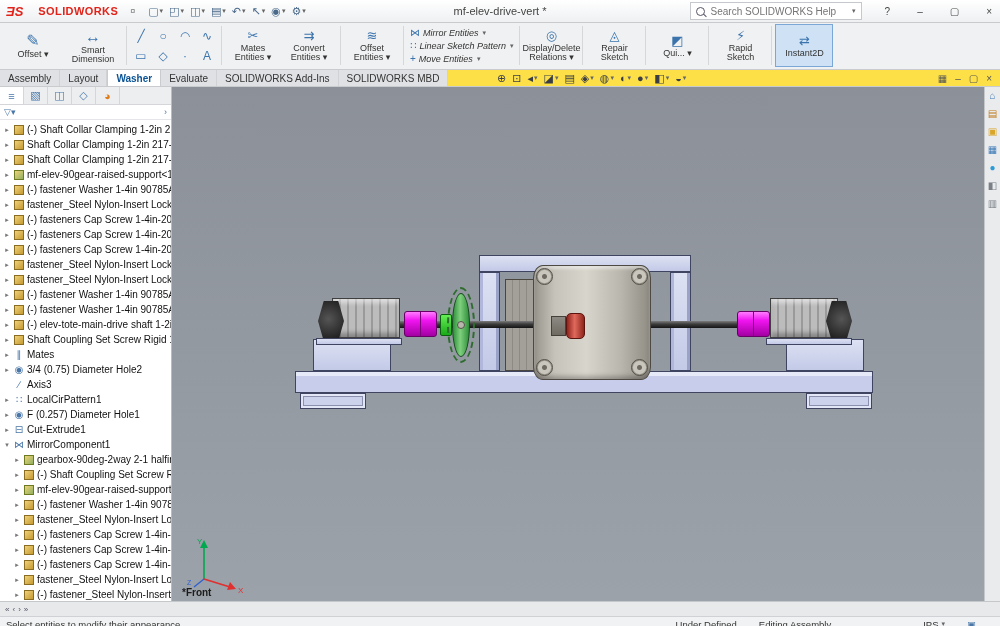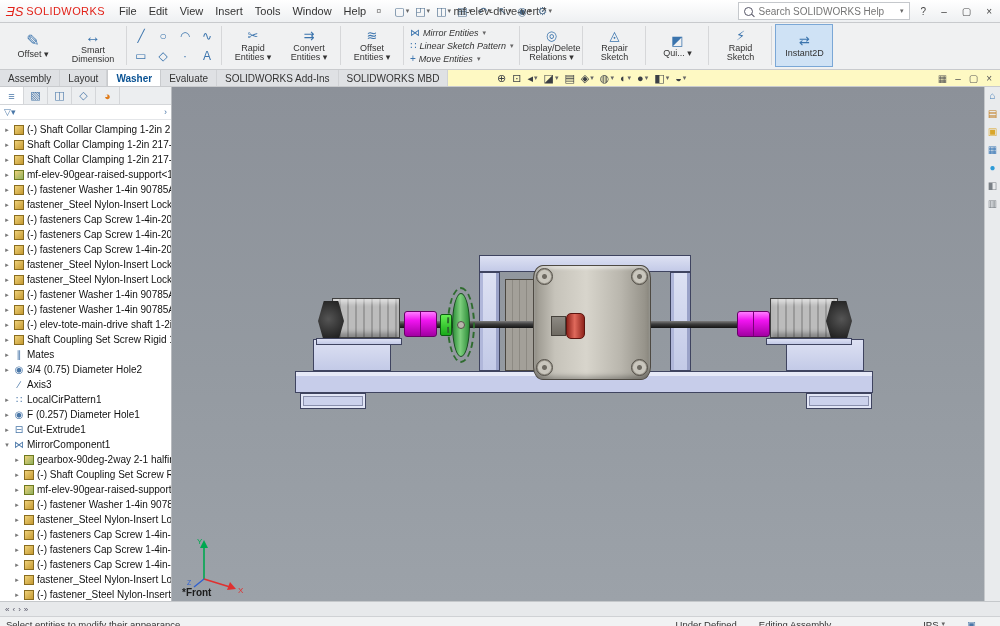--- a/index.html
+++ b/index.html
@@ -3,32 +3,32 @@
 <meta charset="utf-8">
 <style>
   html,body{margin:0;padding:0;width:1000px;height:626px;overflow:hidden;
     font-family:"Liberation Sans","DejaVu Sans",sans-serif;font-size:11px;cursor:default;
     -webkit-font-smoothing:antialiased;}
   .app{width:1000px;height:626px;display:flex;flex-direction:column;background:#f0f1f2;}
 
   
   .titlebar{height:22px;flex:none;display:flex;align-items:center;position:relative;
     background:linear-gradient(#ffffff,#eef0f2);border-bottom:1px solid #c8cacd;padding:0 4px;}
-  .logo{display:flex;align-items:center;gap:3px;color:#e2231a;font-weight:normal;margin:0 8px 0 2px;}
+  .logo{display:flex;align-items:center;gap:15px;color:#e2231a;font-weight:bold;margin:0 8px 0 2px;}
   .logo-ds{font-size:13px;font-style:italic;}
   .logo-text{font-size:11px;letter-spacing:.4px;}
   .menus{display:flex;}
   .menu-item{padding:0 6px;color:#333;}
   .pin{color:#777;font-size:9px;padding:0 4px;}
   .quick-tools{display:flex;align-items:center;margin-left:6px;color:#4a6a8a;}
   .qt{display:flex;align-items:center;padding:0 3px;}
   .qt .g{font-size:11px;}
   .caret{font-size:7px;color:#666;margin-left:1px;}
   .doc-title{position:absolute;left:50%;transform:translateX(-50%);color:#444;}
-  .tb-right{margin-left:auto;display:flex;align-items:center;gap:7px;}
+  .tb-right{margin-left:auto;display:flex;align-items:center;gap:19px;}
   .search-box{display:flex;align-items:center;gap:4px;background:#fff;border:1px solid #c5c8cc;
     height:16px;padding:0 5px;width:160px;}
   .mag{width:7px;height:7px;border:1px solid #556;border-radius:50%;position:relative;flex:none;}
   .mag::after{content:"";position:absolute;width:4px;height:1px;background:#556;
     transform:rotate(45deg);right:-3px;bottom:-1px;}
   .search-input{border:none;outline:none;flex:1;font-size:10px;font-family:inherit;background:transparent;color:#333;}
   .win-btn{color:#444;padding:0 4px;font-size:10px;}
 
   
   .ribbon{height:46px;flex:none;background:#f0f1f2;border-bottom:1px solid #c9cbce;}
@@ -43,21 +43,21 @@
   .rb-large .lbl,.rb-med .lbl{font-size:9px;line-height:9px;white-space:normal;}
   .rb-med.active{background:#cfe2f5;border:1px solid #7aa7d6;}
   .rb-grid{display:grid;grid-template-columns:repeat(4,22px);grid-auto-rows:20px;align-content:center;flex:none;}
   .rb-grid .cell{display:flex;align-items:center;justify-content:center;color:#3b74ad;font-size:12px;}
   .rb-stack{display:flex;flex-direction:column;justify-content:center;gap:1px;flex:none;}
   .rb-stack .row{display:flex;align-items:center;gap:3px;height:12px;padding:0 3px;font-size:9px;color:#333;}
   .rb-stack .g{color:#3b74ad;font-size:10px;}
   .rb-stack .lbl{white-space:nowrap;font-style:italic;}
 
   
-  .cmdtabs{height:16px;flex:none;background:#fef9c3;border-bottom:1px solid #c9cbce;
+  .cmdtabs{height:16px;flex:none;background:#fde047;border-bottom:1px solid #c9cbce;
     display:flex;align-items:flex-end;position:relative;font-size:10px;}
   .ctabs{display:flex;height:16px;align-items:flex-end;}
   .ctab{padding:1px 8px 1px;height:14px;display:flex;align-items:center;color:#333;
     border-right:1px solid #d0d2d5;background:#dfe1e4;}
   .ctab.active{background:#fff;color:#0b5394;font-weight:bold;border:1px solid #c9cbce;border-bottom:none;}
   .hud{position:absolute;left:497px;top:0;height:16px;display:flex;align-items:center;gap:6px;color:#3b3f45;}
   .hud-btn{display:flex;align-items:center;font-size:11px;}
   .docwin{position:absolute;right:8px;top:0;height:16px;display:flex;align-items:center;gap:8px;color:#555;font-size:10px;}
 
   
@@ -106,29 +106,20 @@
 </head>
 <body>
 
 <div class="app">
 
   <div class="titlebar">
     <div class="logo">
       <span class="logo-ds">ƎS</span>
       <span class="logo-text">SOLIDWORKS</span>
     </div>
-    <nav class="menus" id="menus">
-        <div class="menu-item">File</div>
-        <div class="menu-item">Edit</div>
-        <div class="menu-item">View</div>
-        <div class="menu-item">Insert</div>
-        <div class="menu-item">Tools</div>
-        <div class="menu-item">Window</div>
-        <div class="menu-item">Help</div>
-      </nav>
     <span class="pin">¤</span>
     <div class="quick-tools" id="quick-tools">
         <div class="qt">
           <span class="g">▢</span>
           <span class="caret">▾</span>
         </div>
         <div class="qt">
           <span class="g">◰</span>
           <span class="caret">▾</span>
         </div>
@@ -204,21 +195,21 @@
           <div class="cell">
             <span>·</span>
           </div>
           <div class="cell">
             <span>A</span>
           </div>
         </div>
         <div class="rb-sep"></div>
         <div class="rb-med">
           <span class="g">✂</span>
-          <span class="lbl">Rapid Entities ▾</span>
+          <span class="lbl">Mates Entities ▾</span>
         </div>
         <div class="rb-med">
           <span class="g">⇉</span>
           <span class="lbl">Convert Entities ▾</span>
         </div>
         <div class="rb-sep"></div>
         <div class="rb-med">
           <span class="g">≋</span>
           <span class="lbl">Offset Entities ▾</span>
         </div>

